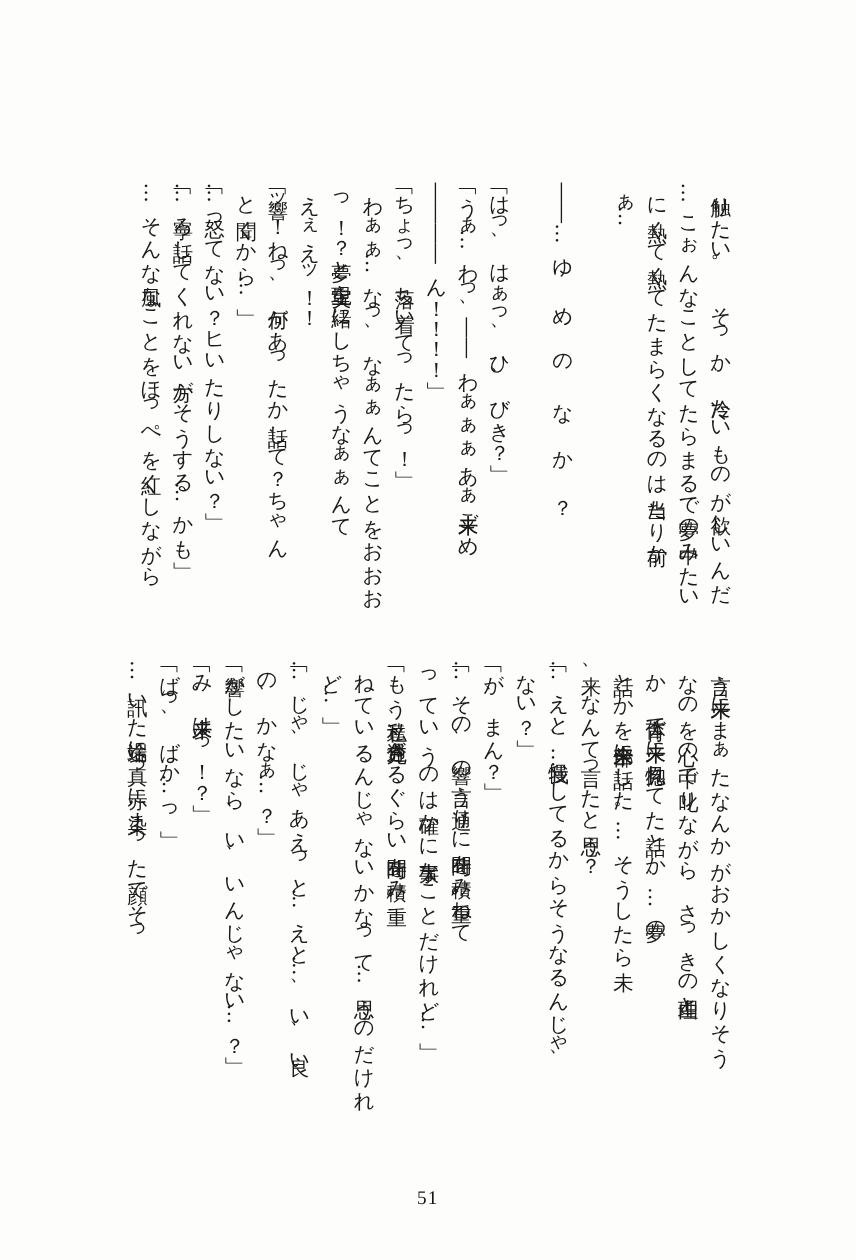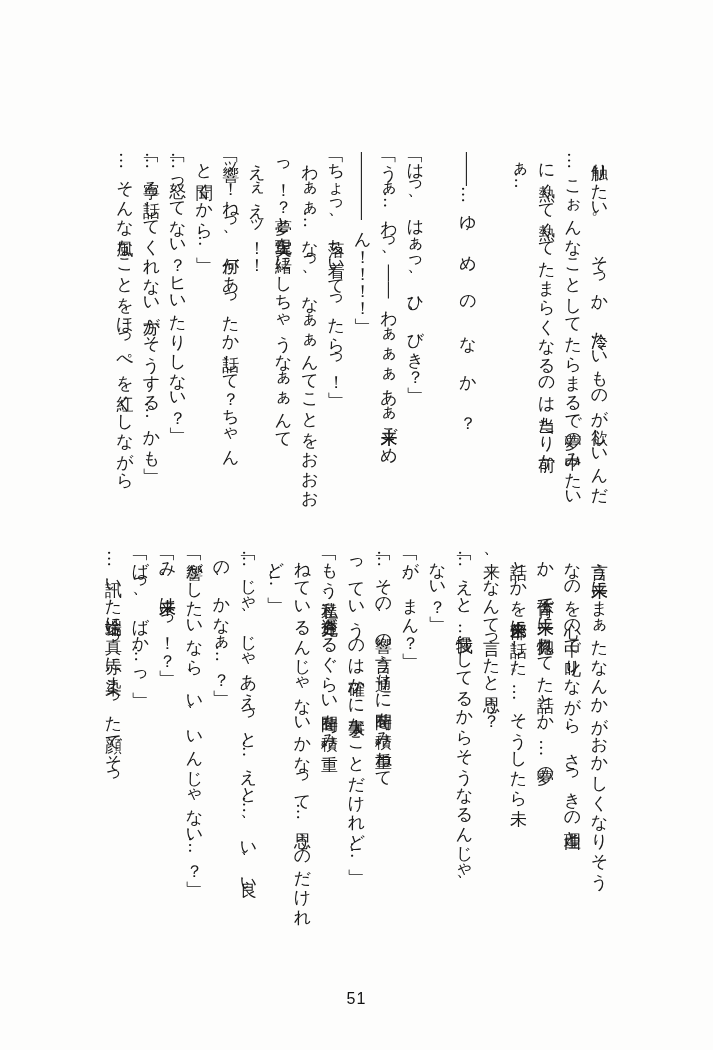--- a/index.html
+++ b/index.html
@@ -38,21 +38,21 @@
   .line { margin: 0; }
   .line.blank { width: 26px; }
   .spaced { letter-spacing: 21px; }
   .page-number {
     position: absolute;
     top: 990px;
     left: 0;
     width: 713px;
     text-align: center;
     font-size: 16px;
-    font-family: Liberation Sans, sans-serif;
+    font-family: Liberation Serif, serif;
     color: #111111;
     letter-spacing: 1px;
   }
 </style>
 </head>
 <body>
 
 <div class="page">
 
   <div class="vblock top">

